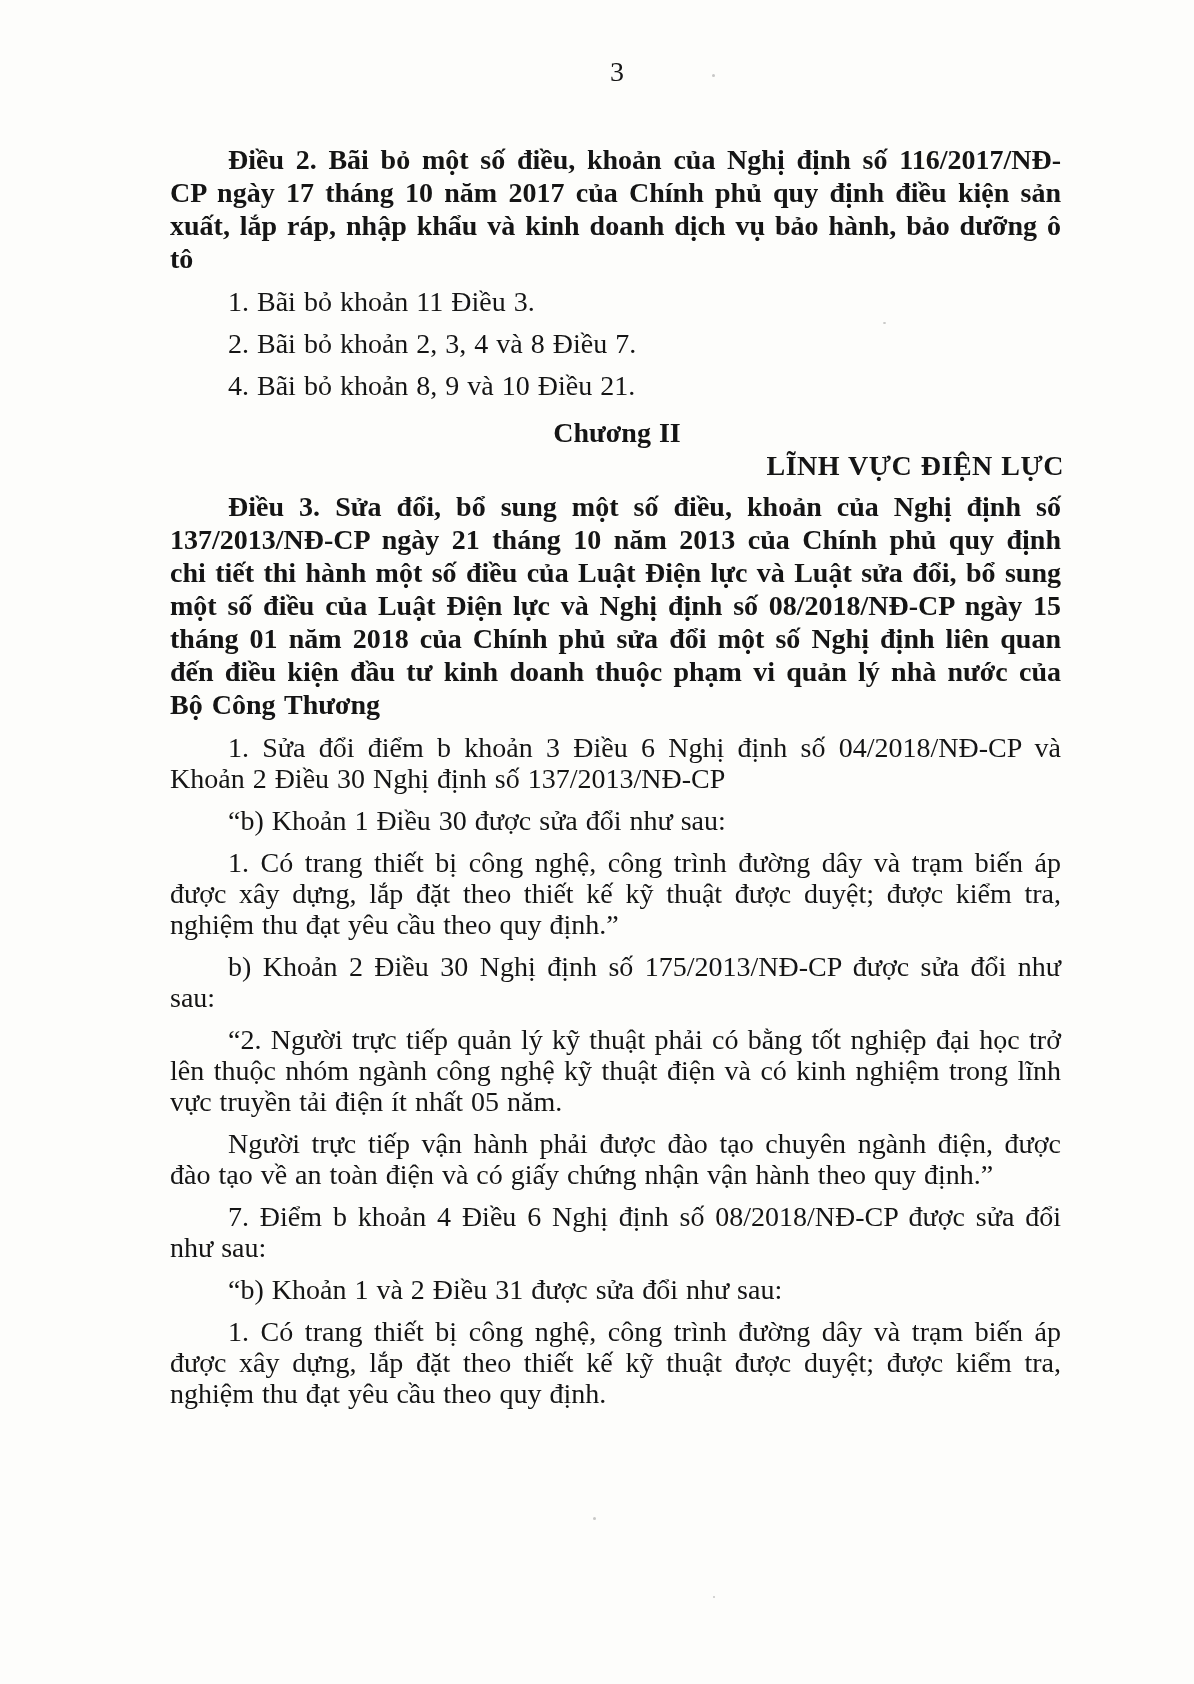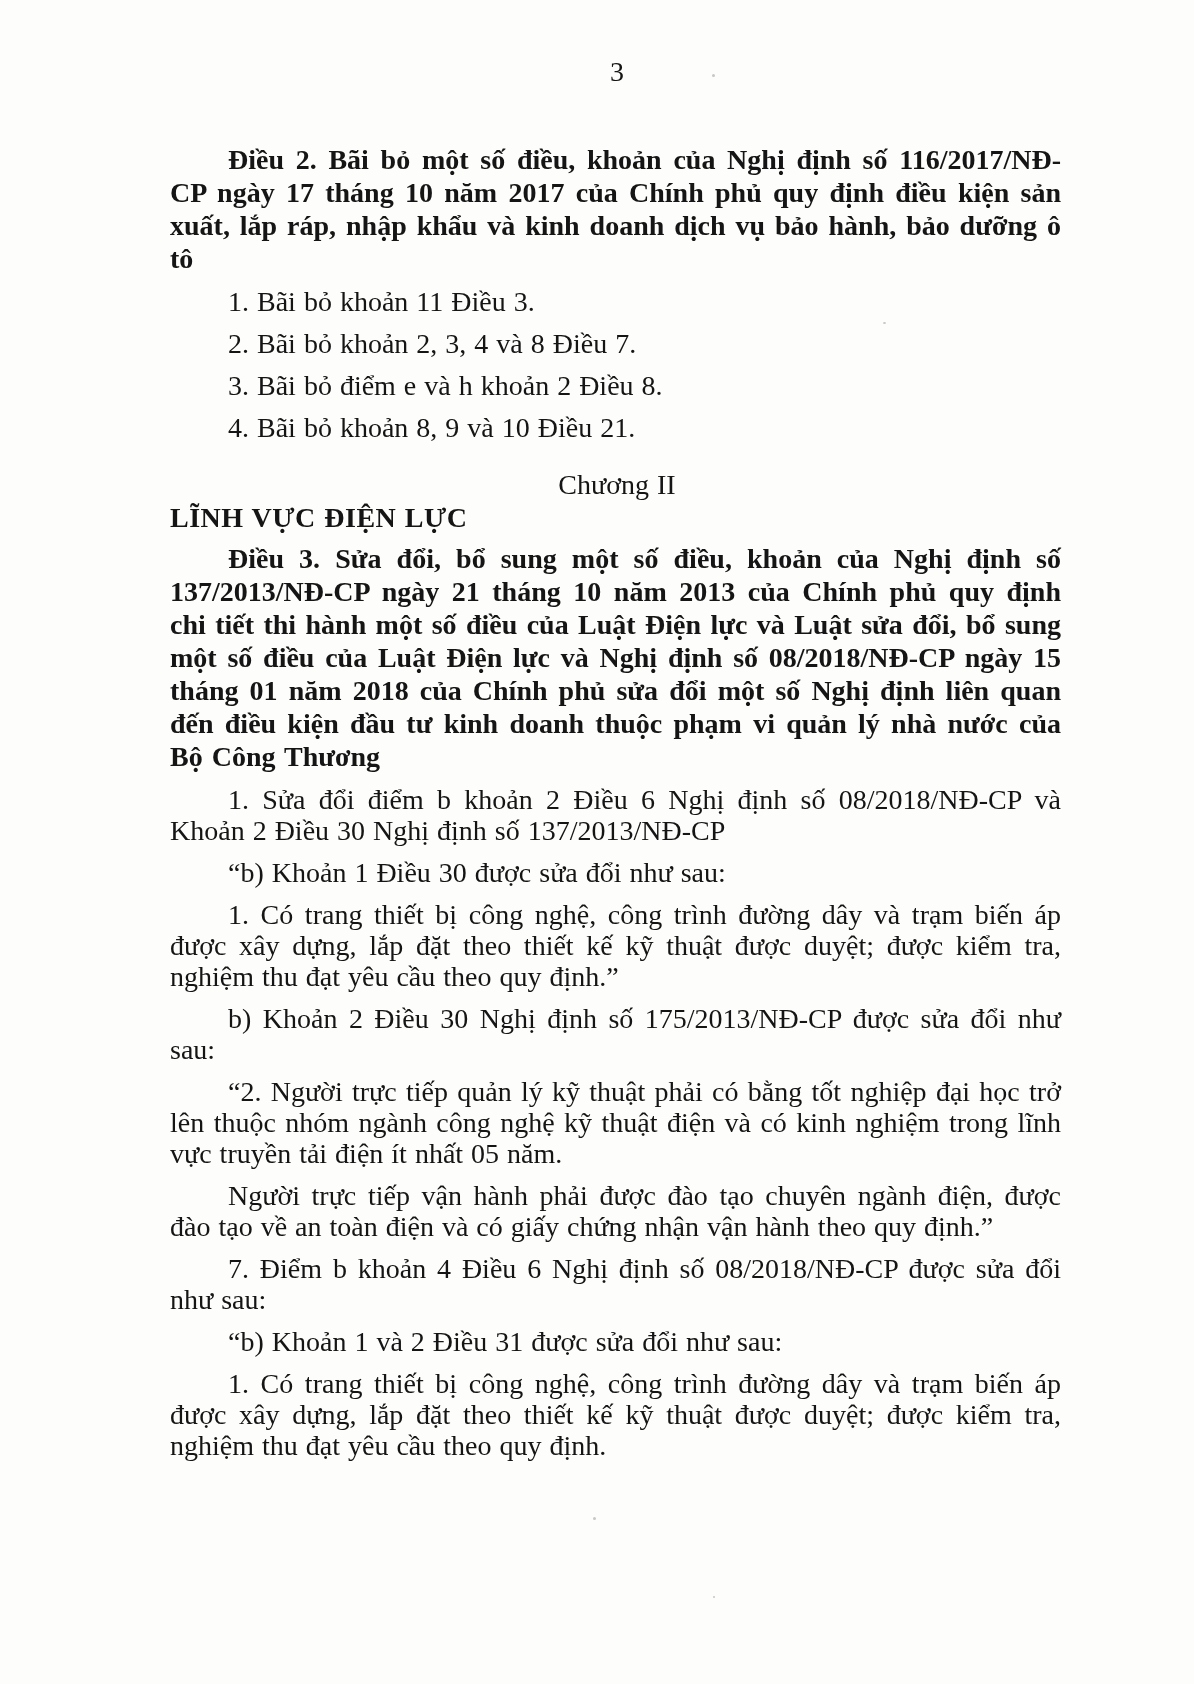--- a/index.html
+++ b/index.html
@@ -38,26 +38,26 @@
     word-spacing: 1px;
   }
   p.article-heading {
     font-weight: bold;
     line-height: 33px;
     word-spacing: 2px;
   }
   p.chapter-title {
     text-align: center;
     text-indent: 0;
-    font-weight: normal;
-    margin: 25px 0 0 0;
+    font-weight: bold;
+    margin: 15px 0 0 0;
     line-height: 33px;
   }
   p.chapter-subtitle {
-    text-align: left;
+    text-align: right;
     text-indent: 0;
     font-weight: bold;
     margin: 0 0 8px 0;
     line-height: 33px;
     letter-spacing: 0.5px;
   }
   
   .speck {
     position: absolute;
     background: #9a9a9a;
@@ -79,29 +79,28 @@
   <div class="speck s4"></div>
 
   <div class="content">
 
     <div class="pageno">3</div>
 
     <p class="para article-heading">Điều 2. Bãi bỏ một số điều, khoản của Nghị định số 116/2017/NĐ-CP ngày 17 tháng 10 năm 2017 của Chính phủ quy định điều kiện sản xuất, lắp ráp, nhập khẩu và kinh doanh dịch vụ bảo hành, bảo dưỡng ô tô</p>
 
     <p class="para">1. Bãi bỏ khoản 11 Điều 3.</p>
     <p class="para">2. Bãi bỏ khoản 2, 3, 4 và 8 Điều 7.</p>
-    <p class="para">3. Bãi bỏ điểm e và h khoản 2 Điều 8.</p>
     <p class="para">4. Bãi bỏ khoản 8, 9 và 10 Điều 21.</p>
 
     <p class="para chapter-title">Chương II</p>
     <p class="para chapter-subtitle">LĨNH VỰC ĐIỆN LỰC</p>
 
     <p class="para article-heading">Điều 3. Sửa đổi, bổ sung một số điều, khoản của Nghị định số 137/2013/NĐ-CP ngày 21 tháng 10 năm 2013 của Chính phủ quy định chi tiết thi hành một số điều của Luật Điện lực và Luật sửa đổi, bổ sung một số điều của Luật Điện lực và Nghị định số 08/2018/NĐ-CP ngày 15 tháng 01 năm 2018 của Chính phủ sửa đổi một số Nghị định liên quan đến điều kiện đầu tư kinh doanh thuộc phạm vi quản lý nhà nước của Bộ Công Thương</p>
 
-    <p class="para">1. Sửa đổi điểm b khoản 2 Điều 6 Nghị định số 08/2018/NĐ-CP và Khoản 2 Điều 30 Nghị định số 137/2013/NĐ-CP</p>
+    <p class="para">1. Sửa đổi điểm b khoản 3 Điều 6 Nghị định số 04/2018/NĐ-CP và Khoản 2 Điều 30 Nghị định số 137/2013/NĐ-CP</p>
     <p class="para">“b) Khoản 1 Điều 30 được sửa đổi như sau:</p>
     <p class="para">1. Có trang thiết bị công nghệ, công trình đường dây và trạm biến áp được xây dựng, lắp đặt theo thiết kế kỹ thuật được duyệt; được kiểm tra, nghiệm thu đạt yêu cầu theo quy định.”</p>
     <p class="para">b) Khoản 2 Điều 30 Nghị định số 175/2013/NĐ-CP được sửa đổi như sau:</p>
     <p class="para">“2. Người trực tiếp quản lý kỹ thuật phải có bằng tốt nghiệp đại học trở lên thuộc nhóm ngành công nghệ kỹ thuật điện và có kinh nghiệm trong lĩnh vực truyền tải điện ít nhất 05 năm.</p>
     <p class="para">Người trực tiếp vận hành phải được đào tạo chuyên ngành điện, được đào tạo về an toàn điện và có giấy chứng nhận vận hành theo quy định.”</p>
     <p class="para">7. Điểm b khoản 4 Điều 6 Nghị định số 08/2018/NĐ-CP được sửa đổi như sau:</p>
     <p class="para">“b) Khoản 1 và 2 Điều 31 được sửa đổi như sau:</p>
     <p class="para">1. Có trang thiết bị công nghệ, công trình đường dây và trạm biến áp được xây dựng, lắp đặt theo thiết kế kỹ thuật được duyệt; được kiểm tra, nghiệm thu đạt yêu cầu theo quy định.</p>
 
   </div>

